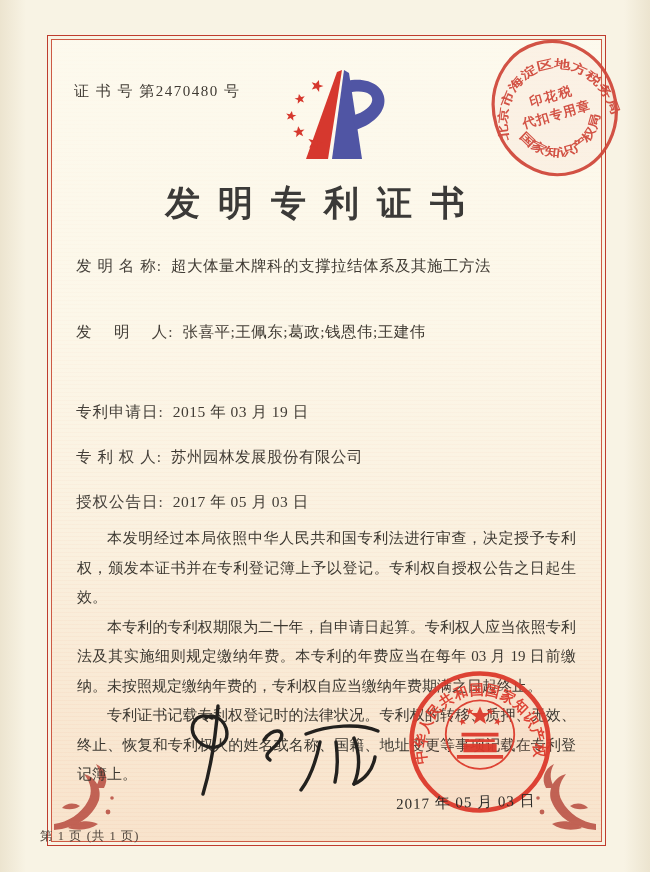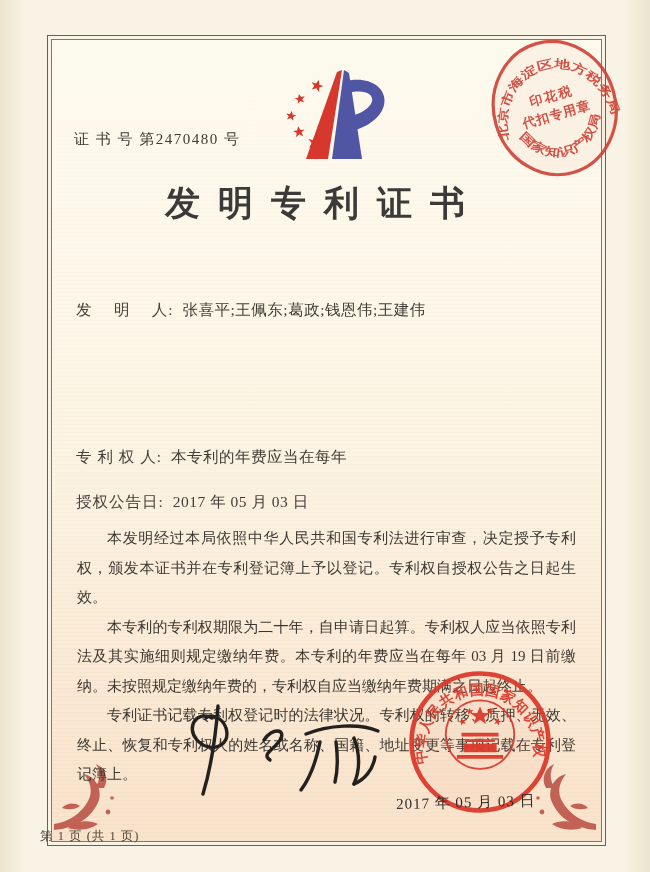--- a/index.html
+++ b/index.html
@@ -30,34 +30,34 @@
                       rgba(251,240,222,0.75) 62%, rgba(249,228,204,0.72) 84%, rgba(248,222,196,0.75) 100%),
       repeating-linear-gradient(0deg, rgba(226,148,116,0.22) 0px, rgba(226,148,116,0.22) 1px,
                       rgba(255,252,244,0) 1px, rgba(255,252,244,0) 4px);
   }
   .corner-flourish{position:absolute;width:76px;height:76px;}
   .corner-br{right:50px;bottom:38px;}
   .corner-bl{left:50px;bottom:38px;transform:scaleX(-1);}
   
   .cert-no{
     position:absolute;left:74px;top:82px;
-    font-size:15px;letter-spacing:1.5px;color:#3f3a33;margin-top:48px;
+    font-size:15px;letter-spacing:1.5px;color:#3f3a33;
   }
   .logo{position:absolute;left:282px;top:68px;width:124px;height:102px;}
   .title{
     position:absolute;left:0;top:180px;width:630px;
     text-align:center;font-size:35px;font-weight:700;color:#3b3a38;
     letter-spacing:18px;text-indent:18px;
   }
   
   .row{position:absolute;left:76px;font-size:15.5px;color:#45403a;white-space:nowrap;}
   .row-label{display:inline-block;letter-spacing:1px;}
   .row-value{margin-left:9px;letter-spacing:0.5px;color:#413c35;}
   .row-name{top:256px;}
-  .row-inventor{top:300px;}
+  .row-inventor{top:322px;}
   .row-patno{top:359px;}
   .row-filed{top:402px;}
   .row-owner{top:447px;}
   .row-granted{top:492px;font-family:Liberation Serif, serif;}
   
   .body-text{
     position:absolute;left:77px;top:524px;width:499px;
     font-size:15px;line-height:29.5px;color:#3c3831;
     text-align:justify;
     font-family:Liberation Serif, serif;
@@ -126,25 +126,31 @@
       <use href="#star5" transform="translate(35,17) scale(0.62) rotate(18)"></use>
       <use href="#star5" transform="translate(18,30) scale(0.52) rotate(-12)"></use>
       <use href="#star5" transform="translate(9,47) scale(0.52) rotate(10)"></use>
       <use href="#star5" transform="translate(17,63) scale(0.58) rotate(-8)"></use>
       <use href="#star5" transform="translate(33,74) scale(0.74) rotate(14)"></use>
     </g>
   </svg>
 
   <div class="title">发明专利证书</div>
 
+  <div class="row row-name">
+    <span class="row-label">发 明 名 称:</span><span class="row-value">超大体量木牌科的支撑拉结体系及其施工方法</span>
+  </div>
   <div class="row row-inventor">
     <span class="row-label">发　 明　 人:</span><span class="row-value">张喜平;王佩东;葛政;钱恩伟;王建伟</span>
   </div>
+  <div class="row row-filed">
+    <span class="row-label">专利申请日:</span><span class="row-value">2015 年 03 月 19 日</span>
+  </div>
   <div class="row row-owner">
-    <span class="row-label">专 利 权 人:</span><span class="row-value">本专利的年费应当在每年</span>
+    <span class="row-label">专 利 权 人:</span><span class="row-value">苏州园林发展股份有限公司</span>
   </div>
   <div class="row row-granted">
     <span class="row-label">授权公告日:</span><span class="row-value">2017 年 05 月 03 日</span>
   </div>
 
   <div class="body-text">
     <p>本发明经过本局依照中华人民共和国专利法进行审查，决定授予专利权，颁发本证书并在专利登记簿上予以登记。专利权自授权公告之日起生效。</p>
     <p>本专利的专利权期限为二十年，自申请日起算。专利权人应当依照专利法及其实施细则规定缴纳年费。本专利的年费应当在每年 03 月 19 日前缴纳。未按照规定缴纳年费的，专利权自应当缴纳年费期满之日起终止。</p>
     <p>专利证书记载专利权登记时的法律状况。专利权的转移、质押、无效、终止、恢复和专利权人的姓名或名称、国籍、地址变更等事项记载在专利登记簿上。</p>
   </div>

